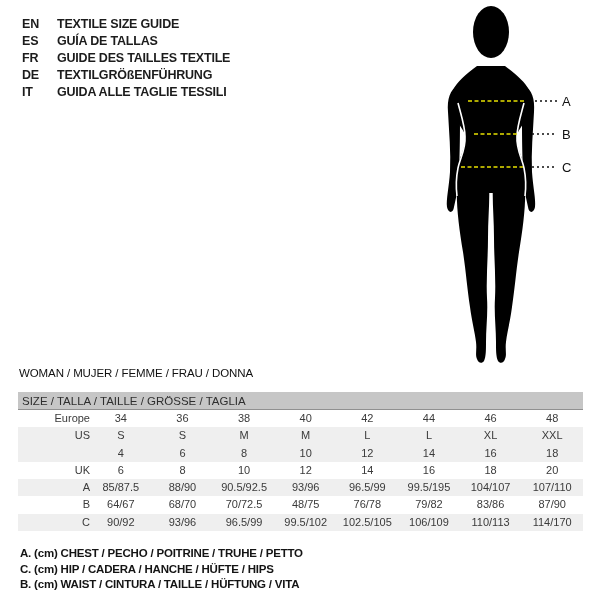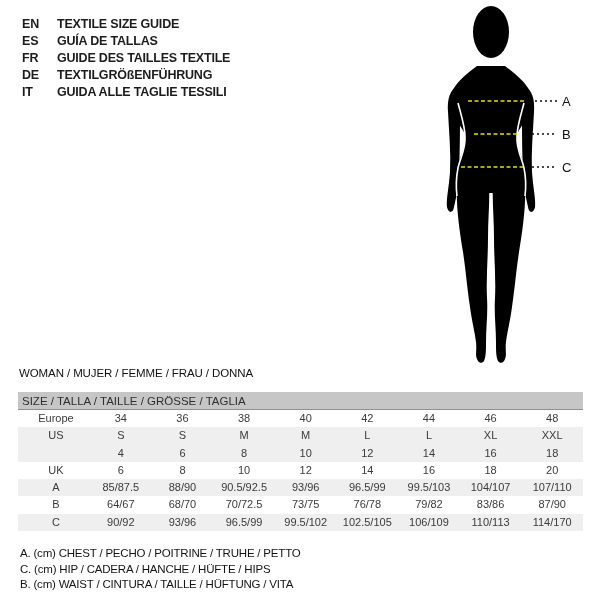--- a/index.html
+++ b/index.html
@@ -16,25 +16,25 @@
 
   
   .section-title{position:absolute;left:19px;top:367px;font-size:11.5px;font-weight:normal;color:#111;letter-spacing:-0.1px;}
 
   
   .size-table{position:absolute;left:18px;top:392px;width:565px;font-size:11px;color:#3a3a3a;}
   .thead{height:18px;line-height:18px;background:#c6c6c6;color:#2e2e2e;font-size:11.5px;padding-left:4px;border-bottom:1px solid #909090;box-sizing:border-box;}
   .trow{display:flex;height:17.3px;line-height:17.3px;}
   .trow.shaded{background:#efefef;}
   .cell{flex:1 1 0;text-align:center;}
-  .cell.label{flex:0 0 68px;text-align:center;padding-left:4px;}
+  .cell.label{flex:0 0 68px;text-align:right;padding-left:4px;}
 
   
   .legend{position:absolute;left:20px;top:546px;}
-  .legend-line{font-size:11.5px;font-weight:normal;color:#141414;line-height:15.6px;letter-spacing:-0.2px;}
+  .legend-line{font-size:11.5px;font-weight:bold;color:#141414;line-height:15.6px;letter-spacing:-0.2px;}
 </style>
 </head>
 <body>
 
 <div class="canvas">
 
   <div class="lang-block">
       <div class="lang-line">
         <span class="lang-code">EN</span>
         <span>TEXTILE SIZE GUIDE</span>
@@ -192,30 +192,30 @@
           <div class="cell">18</div>
           <div class="cell">20</div>
         </div>
         <div class="trow shaded">
           <div class="cell label">A</div>
           <div class="cell">85/87.5</div>
           <div class="cell">88/90</div>
           <div class="cell">90.5/92.5</div>
           <div class="cell">93/96</div>
           <div class="cell">96.5/99</div>
-          <div class="cell">99.5/103</div>
+          <div class="cell">99.5/195</div>
           <div class="cell">104/107</div>
           <div class="cell">107/110</div>
         </div>
         <div class="trow">
           <div class="cell label">B</div>
           <div class="cell">64/67</div>
           <div class="cell">68/70</div>
           <div class="cell">70/72.5</div>
-          <div class="cell">73/75</div>
+          <div class="cell">48/75</div>
           <div class="cell">76/78</div>
           <div class="cell">79/82</div>
           <div class="cell">83/86</div>
           <div class="cell">87/90</div>
         </div>
         <div class="trow shaded">
           <div class="cell label">C</div>
           <div class="cell">90/92</div>
           <div class="cell">93/96</div>
           <div class="cell">96.5/99</div>

